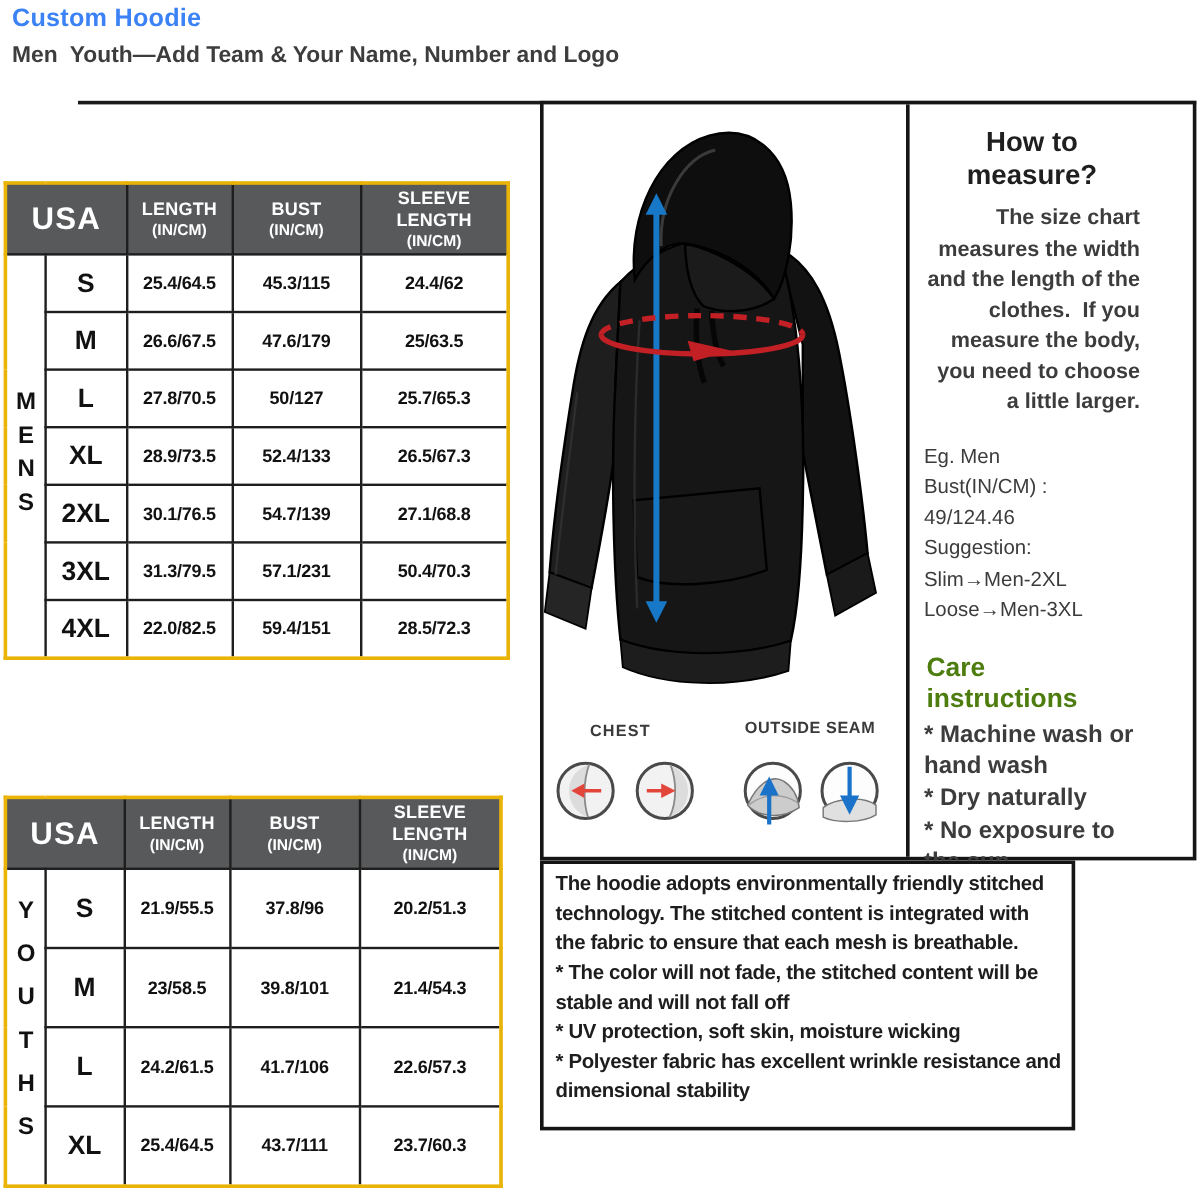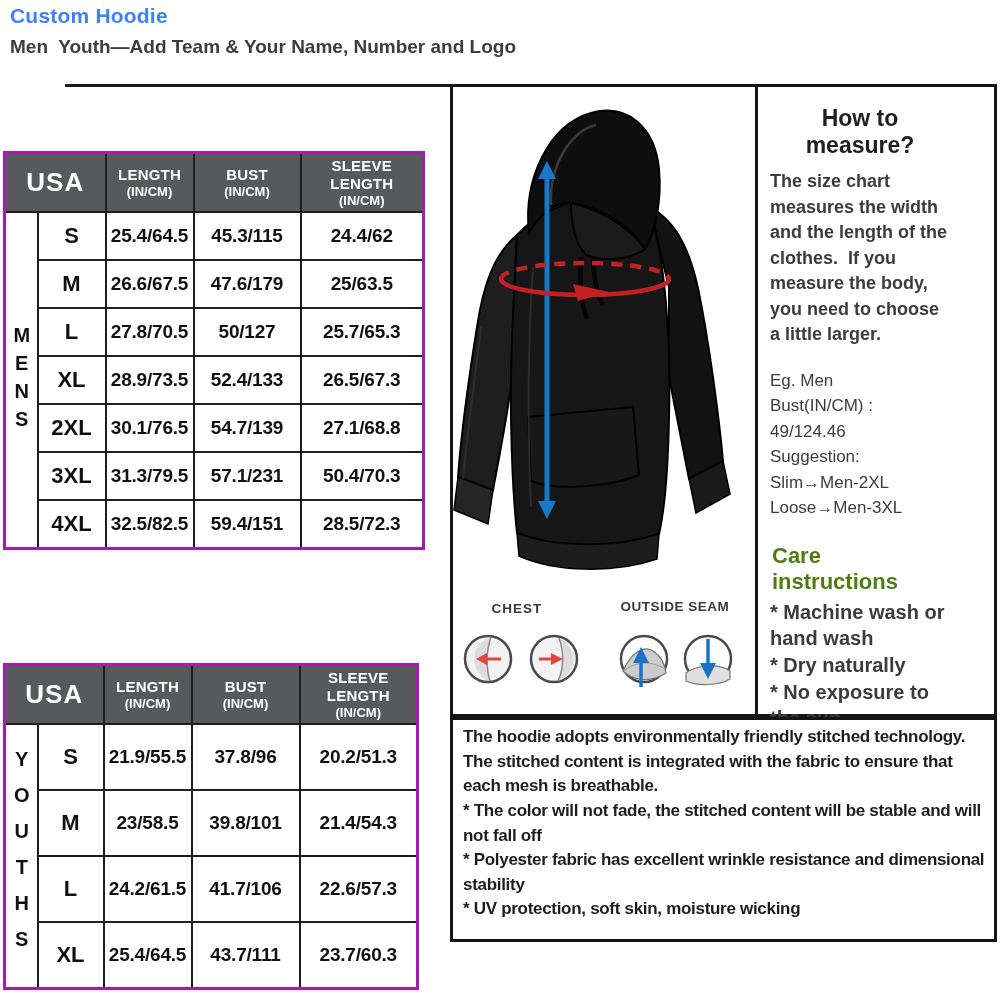--- a/index.html
+++ b/index.html
@@ -7,54 +7,54 @@
           font-family:"Liberation Sans", sans-serif;}
 
   
   .page-title{position:absolute;left:10px;top:4px;font-size:21px;font-weight:bold;color:#3b82f6;letter-spacing:.2px;}
   .page-subtitle{position:absolute;left:10px;top:36px;font-size:19px;font-weight:bold;color:#3d3d3d;white-space:pre-wrap;}
   .top-rule{position:absolute;left:65px;top:84px;width:932px;height:3px;background:#1b1b1b;}
 
   
   table.size-table{position:absolute;border-collapse:collapse;table-layout:fixed;background:#fff;}
   table.size-table, table.size-table td, table.size-table th{border:2px solid #1e1e1e;}
-  table.size-table{border:3px solid #a21caf;}
+  table.size-table{border:3px solid #eab308;}
   #mens-table{left:3px;top:151px;width:419px;}
   #youths-table{left:3px;top:663px;width:413px;}
   .size-table th{background:#58595b;color:#fff;font-weight:bold;padding:0;height:57px;}
   .th-usa{font-size:26px;letter-spacing:1px;}
   .th-label{display:block;font-size:15px;line-height:1.2;letter-spacing:.2px;}
   .th-sub{display:block;font-size:13px;line-height:1.2;}
   .size-table td{text-align:center;color:#111;padding:0;}
   .size-cell{font-size:22px;font-weight:bold;}
-  .val-cell{font-size:19px;font-weight:bold;letter-spacing:-0.2px;}
+  .val-cell{font-size:15px;font-weight:bold;letter-spacing:-0.2px;}
   #mens-table tr.size-row{height:48px;}
   #youths-table tr.size-row{height:66px;}
   td.vcell{writing-mode:vertical-lr;text-orientation:upright;font-weight:bold;font-size:20px;
            color:#111;text-align:center;padding:0;}
   #mens-table td.vcell{letter-spacing:6px;}
   #youths-table td.vcell{letter-spacing:14px;}
 
   
   .measure-box{position:absolute;left:450px;top:84px;width:547px;height:633px;border:3px solid #151515;
                box-sizing:border-box;background:#fff;}
   .measure-divider{position:absolute;left:302px;top:0;bottom:0;width:3px;background:#151515;}
   .hoodie-wrap{position:absolute;left:0;top:0;width:302px;height:502px;}
   .diagram-wrap{position:absolute;left:0;top:502px;width:332px;height:122px;}
 
   .measure-pane{position:absolute;left:305px;top:0;width:200px;height:627px;box-sizing:border-box;
                 padding:6px 8px 0 12px;color:#3c3c3c;}
   .measure-heading{font-size:23px;font-weight:bold;color:#1f1f1f;text-align:center;margin:12px 0 10px 0;}
-  .measure-body{font-size:18px;font-weight:bold;line-height:1.42;white-space:pre-wrap;}
+  .measure-body{font-size:18px;font-weight:bold;line-height:1.42;white-space:pre-wrap;text-align:right;}
   .measure-example{margin-top:20px;font-size:17px;font-weight:normal;line-height:1.5;}
   .care-heading{font-size:22px;font-weight:bold;color:#4d7c0f;margin:22px 0 4px 2px;}
   .care-list{font-size:20px;font-weight:bold;line-height:1.33;}
 
   
-  .description-box{position:absolute;left:450px;top:717px;width:547px;height:225px;border:3px solid #151515;
+  .description-box{position:absolute;left:450px;top:717px;width:446px;height:225px;border:3px solid #151515;
                    box-sizing:border-box;background:#fff;padding:5px 8px 0 10px;}
   .description-box .line{font-size:17px;font-weight:bold;color:#1d1d1d;line-height:1.45;letter-spacing:-0.3px;}
 </style>
 </head>
 <body>
 
 <div id="canvas">
 
   <div class="page-title">Custom Hoodie</div>
   <div class="page-subtitle">Men  Youth—Add Team &amp; Your Name, Number and Logo</div>
@@ -116,21 +116,21 @@
       <td class="val-cell">27.1/68.8</td>
     </tr>
     <tr class="size-row">
       <td class="size-cell">3XL</td>
       <td class="val-cell">31.3/79.5</td>
       <td class="val-cell">57.1/231</td>
       <td class="val-cell">50.4/70.3</td>
     </tr>
     <tr class="size-row">
       <td class="size-cell">4XL</td>
-      <td class="val-cell">32.5/82.5</td>
+      <td class="val-cell">22.0/82.5</td>
       <td class="val-cell">59.4/151</td>
       <td class="val-cell">28.5/72.3</td>
     </tr>
   </tbody>
     </table>
 
   <table class="size-table" id="youths-table">
     <colgroup>
         <col style="width:33px">
         <col style="width:66px">
@@ -279,17 +279,17 @@
         <div>* Dry naturally</div>
         <div>* No exposure to the sun</div>
         <div>* No ironing</div>
       </div>
     </div>
   </div>
 
   <div class="description-box">
     <div class="line">The hoodie adopts environmentally friendly stitched technology. The stitched content is integrated with the fabric to ensure that each mesh is breathable.</div>
     <div class="line">* The color will not fade, the stitched content will be stable and will not fall off</div>
+    <div class="line">* UV protection, soft skin, moisture wicking</div>
     <div class="line">* Polyester fabric has excellent wrinkle resistance and dimensional stability</div>
-    <div class="line">* UV protection, soft skin, moisture wicking</div>
   </div>
 
 </div>
 
 </body></html>

